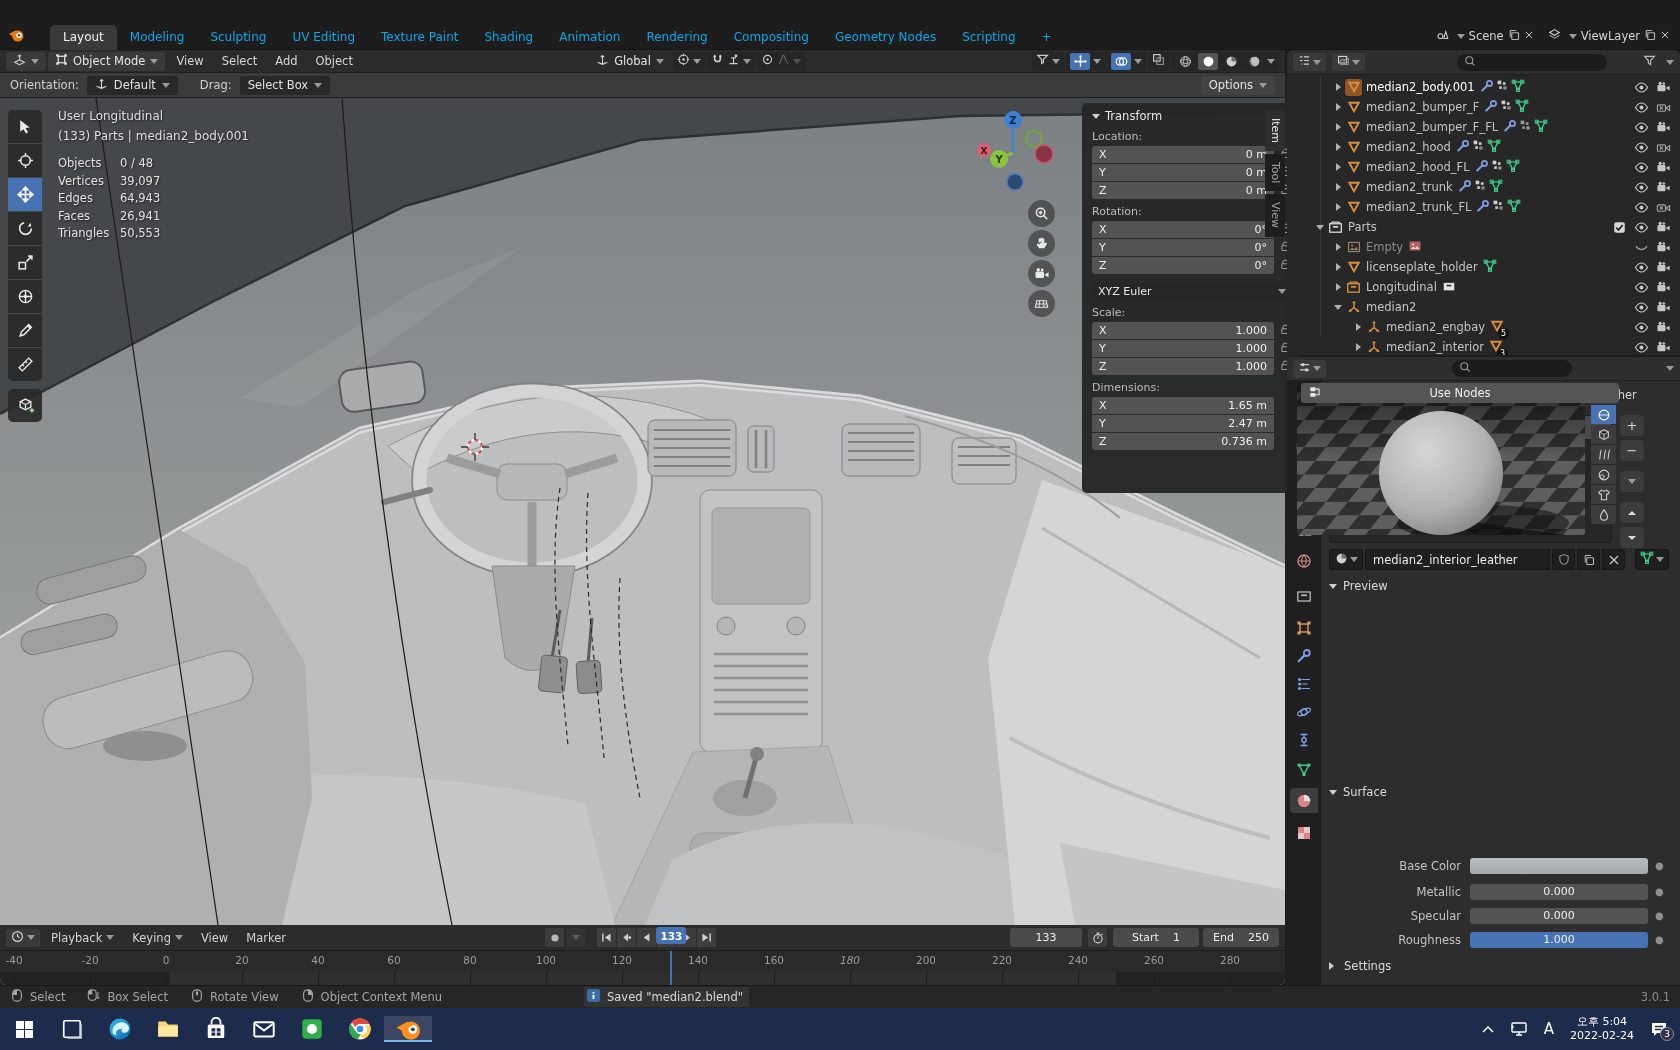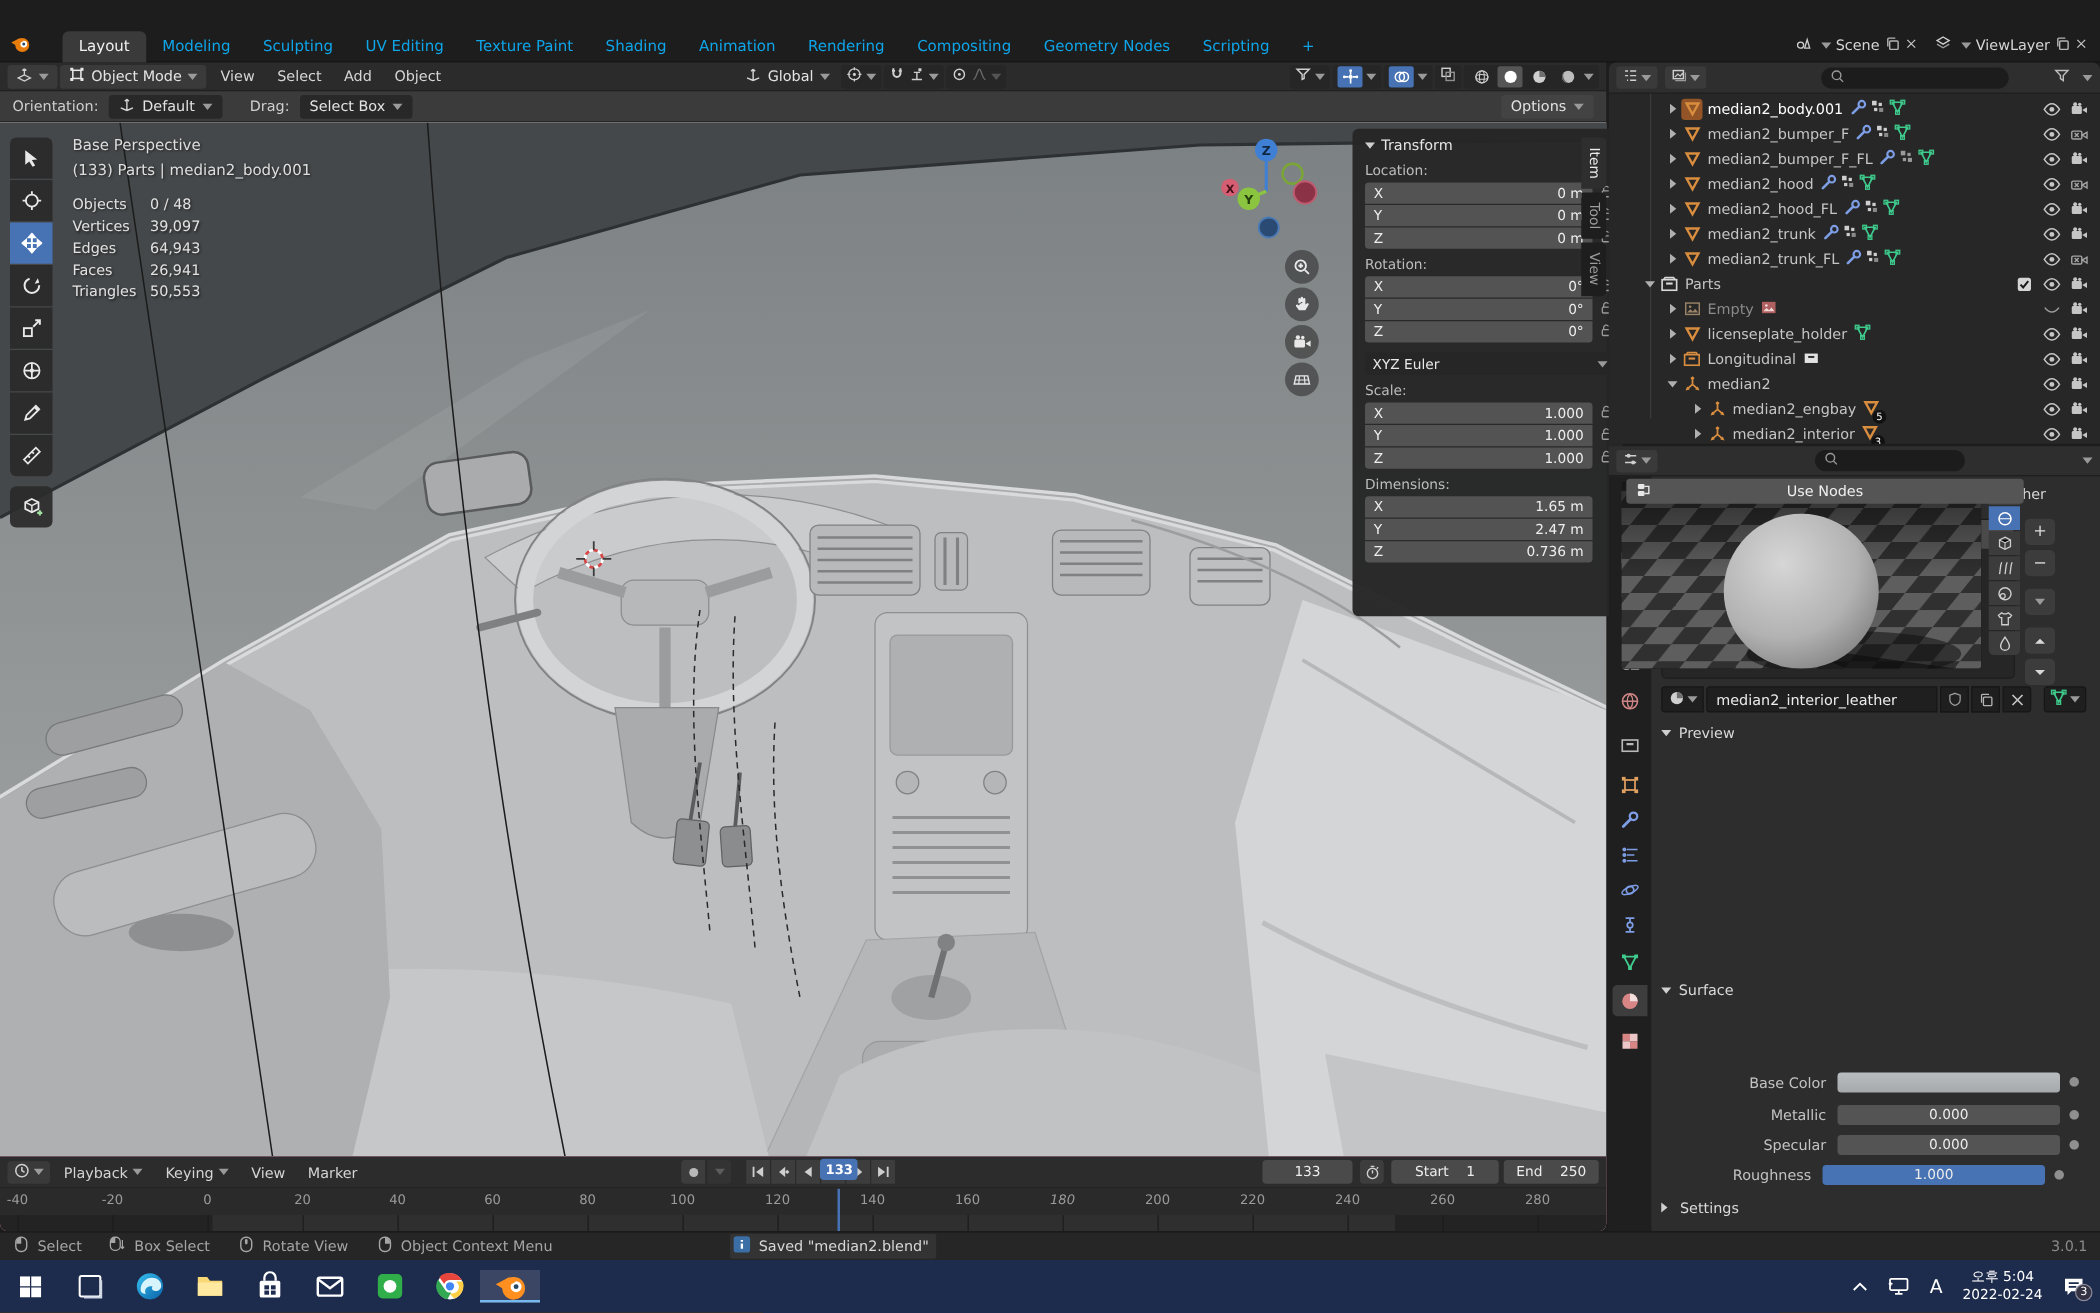--- a/index.html
+++ b/index.html
@@ -412,21 +412,21 @@
       <path d="M342,0 C360,260 398,560 452,827" stroke="#1b1b1b" stroke-width="1.2" fill="none"></path>
       <g>
         <circle cx="475" cy="349" r="7" fill="none" stroke="#ffffff" stroke-width="2.2" stroke-dasharray="3.6 3.6"></circle>
         <circle cx="475" cy="349" r="7" fill="none" stroke="#d84848" stroke-width="2.2" stroke-dasharray="3.6 3.6" stroke-dashoffset="3.6"></circle>
         <path d="M475,335 v7 M475,356 v7 M461,349 h7 M482,349 h7" stroke="#3a3a3a" stroke-width="1.4"></path>
       </g>
     </svg>
   </div>
 
   <div id="stats" class="abs">
-    <div>Base Perspective</div>
+    <div>User Longitudinal</div>
     <div style="margin-bottom:9px">(133) Parts | median2_body.001</div>
     <div id="statrows">
         <div class="s">
           <span>Objects</span>
           <span>0 / 48</span>
         </div>
         <div class="s">
           <span>Vertices</span>
           <span>39,097</span>
         </div>
@@ -1565,21 +1565,21 @@
         <div class="srow" style="top: 526px; left: 42px;">
           <span class="sl">Metallic</span>
           <span class="sf">0.000</span>
           <span class="dot">●</span>
         </div>
         <div class="srow" style="top: 550px; left: 42px;">
           <span class="sl">Specular</span>
           <span class="sf">0.000</span>
           <span class="dot">●</span>
         </div>
-        <div class="srow" style="top: 574px; left: 30px;">
+        <div class="srow" style="top: 574px; left: 42px;">
           <span class="sl">Roughness</span>
           <span class="sf" style="background: rgb(71, 114, 179);">1.000</span>
           <span class="dot">●</span>
         </div>
       </div>
     <div id="settingshdr" class="panelhdr">
         <span class="cvr" style="border-left-color:#cfcfcf;margin-right:4px"></span>
         <span>Settings</span>
       </div>
   </div>

